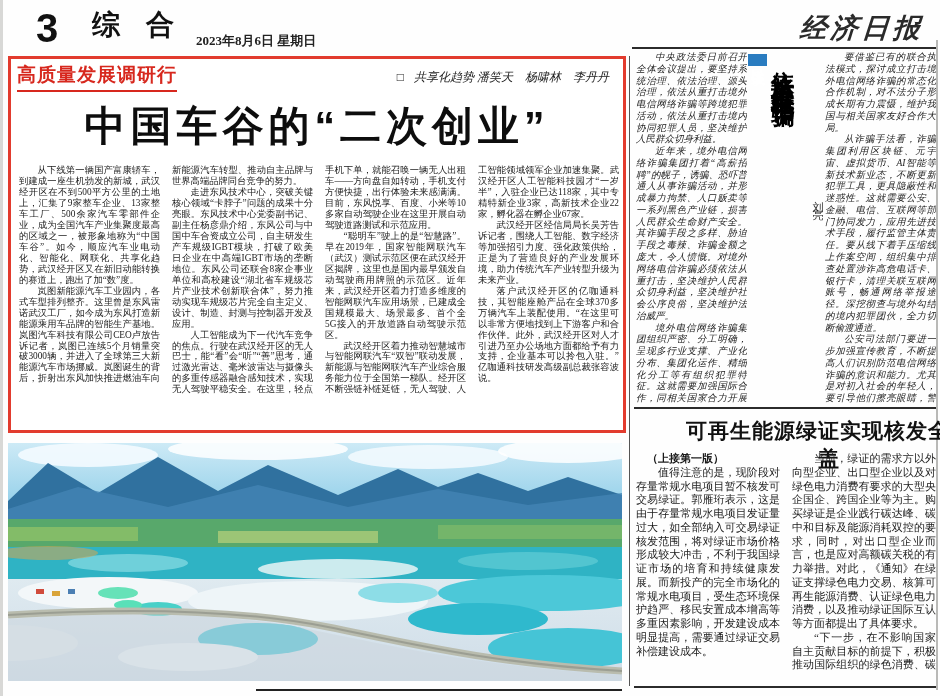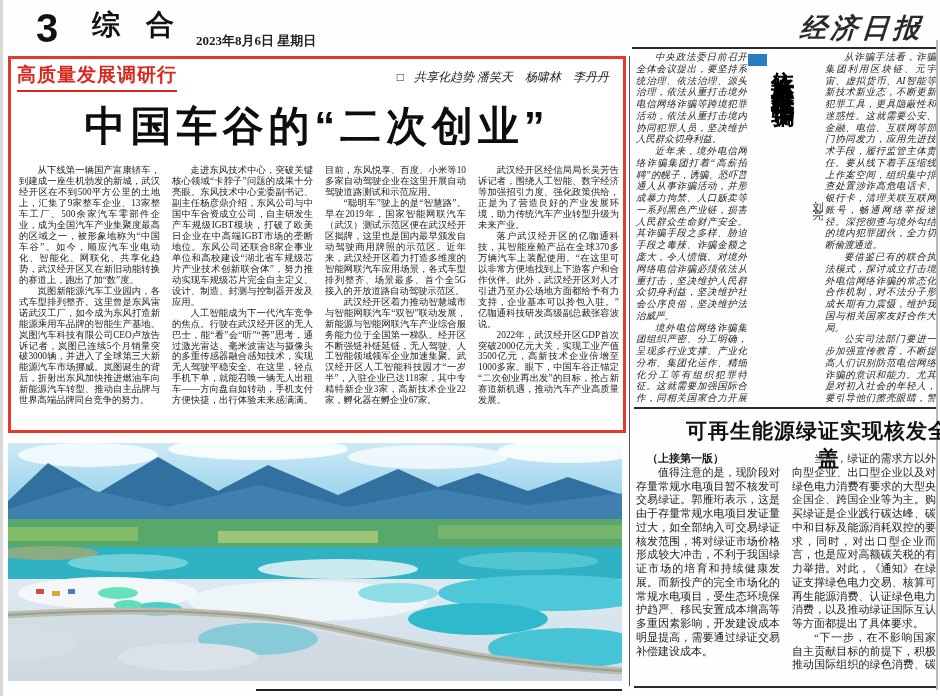--- a/index.html
+++ b/index.html
@@ -86,25 +86,24 @@
     <div class="lead-badge">高质量发展调研行</div>
     <div class="lead-byline">
       <span class="sq">□</span><span>共享化趋势  潘笑天　杨啸林　李丹丹</span>
     </div>
     <div class="lead-title">中国车谷的“二次创业”</div>
     <div class="lead-body">
       <p>从下线第一辆国产富康轿车，到建成一座生机勃发的新城，武汉经开区在不到500平方公里的土地上，汇集了9家整车企业、13家整车工厂、500余家汽车零部件企业，成为全国汽车产业集聚度最高的区域之一，被形象地称为“中国车谷”。如今，顺应汽车业电动化、智能化、网联化、共享化趋势，武汉经开区又在新旧动能转换的赛道上，跑出了加“数”度。</p>
       <p>岚图新能源汽车工业园内，各式车型排列整齐。这里曾是东风雷诺武汉工厂，如今成为东风打造新能源乘用车品牌的智能生产基地。岚图汽车科技有限公司CEO卢放告诉记者，岚图已连续5个月销量突破3000辆，并进入了全球第三大新能源汽车市场挪威。岚图诞生的背后，折射出东风加快推进燃油车向新能源汽车转型、推动自主品牌与世界高端品牌同台竞争的努力。</p>
       <p>走进东风技术中心，突破关键核心领域“卡脖子”问题的成果十分亮眼。东风技术中心党委副书记、副主任杨彦鼎介绍，东风公司与中国中车合资成立公司，自主研发生产车规级IGBT模块，打破了欧美日企业在中高端IGBT市场的垄断地位。东风公司还联合8家企事业单位和高校建设“湖北省车规级芯片产业技术创新联合体”，努力推动实现车规级芯片完全自主定义、设计、制造、封测与控制器开发及应用。</p>
       <p>人工智能成为下一代汽车竞争的焦点。行驶在武汉经开区的无人巴士，能“看”会“听”“善”思考，通过激光雷达、毫米波雷达与摄像头的多重传感器融合感知技术，实现无人驾驶平稳安全。在这里，轻点手机下单，就能召唤一辆无人出租车——方向盘自如转动，手机支付方便快捷，出行体验未来感满满。目前，东风悦享、百度、小米等10多家自动驾驶企业在这里开展自动驾驶道路测试和示范应用。</p>
-      <p>“聪明车”驶上的是“智慧路”。早在2019年，国家智能网联汽车（武汉）测试示范区便在武汉经开区揭牌，这里也是国内最早颁发自动驾驶商用牌照的示范区。近年来，武汉经开区着力打造多维度的智能网联汽车应用场景，各式车型排列整齐、场景最多、首个全5G接入的开放道路自动驾驶示范区。</p>
+      <p>“聪明车”驶上的是“智慧路”。早在2019年，国家智能网联汽车（武汉）测试示范区便在武汉经开区揭牌，这里也是国内最早颁发自动驾驶商用牌照的示范区。近年来，武汉经开区着力打造多维度的智能网联汽车应用场景，已建成全国规模最大、场景最多、首个全5G接入的开放道路自动驾驶示范区。</p>
       <p>武汉经开区着力推动智慧城市与智能网联汽车“双智”联动发展，新能源与智能网联汽车产业综合服务能力位于全国第一梯队。经开区不断强链补链延链，无人驾驶、人工智能领域领军企业加速集聚。武汉经开区人工智能科技园才“一岁半”，入驻企业已达118家，其中专精特新企业3家，高新技术企业22家，孵化器在孵企业67家。</p>
       <p>武汉经开区经信局局长吴芳告诉记者，围绕人工智能、数字经济等加强招引力度、强化政策供给，正是为了营造良好的产业发展环境，助力传统汽车产业转型升级为未来产业。</p>
       <p>落户武汉经开区的亿咖通科技，其智能座舱产品在全球370多万辆汽车上装配使用。“在这里可以非常方便地找到上下游客户和合作伙伴。此外，武汉经开区对人才引进乃至办公场地方面都给予有力支持，企业基本可以拎包入驻。”亿咖通科技研发高级副总裁张容波说。</p>
-      <p>2022年，武汉经开区GDP首次突破2000亿元大关，实现工业产值3500亿元，高新技术企业倍增至1000多家。眼下，中国车谷正锚定“二次创业再出发”的目标，抢占新赛道新机遇，推动汽车产业高质量发展。</p>
     </div>
   </div>
 
   <div class="photo">
     <svg width="614" height="238" viewBox="0 0 614 238" xmlns="http://www.w3.org/2000/svg">
       <defs>
         <linearGradient id="sky" x1="0" y1="0" x2="0" y2="1">
           <stop offset="0" stop-color="#cdeaf6"></stop>
             <stop offset="1" stop-color="#8ecde8"></stop>
         </linearGradient>
@@ -158,22 +157,22 @@
       <p>中央政法委日前召开全体会议提出，要坚持系统治理、依法治理、源头治理，依法从重打击境外电信网络诈骗等跨境犯罪活动，依法从重打击境内协同犯罪人员，坚决维护人民群众切身利益。</p>
       <p>近年来，境外电信网络诈骗集团打着“高薪招聘”的幌子，诱骗、恐吓普通人从事诈骗活动，并形成暴力拘禁、人口贩卖等一系列黑色产业链，损害人民群众生命财产安全。其诈骗手段之多样、胁迫手段之毒辣、诈骗金额之庞大，令人愤慨。对境外网络电信诈骗必须依法从重打击，坚决维护人民群众切身利益，坚决维护社会公序良俗，坚决维护法治威严。</p>
       <p>境外电信网络诈骗集团组织严密、分工明确，呈现多行业支撑、产业化分布、集团化运作、精细化分工等有组织犯罪特征。这就需要加强国际合作，同相关国家合力开展联合行动，全力铲除电诈窝点，解救被困人员，将犯罪势力及其组织人员绳之以法。</p>
     </div>
     <div class="comm-mid">
       <div class="comm-badge">民生谈</div>
       <div class="comm-title">依法从重打击境外电信诈骗</div>
       <div class="comm-author">刘亮</div>
     </div>
     <div class="comm-col">
+      <p>要借鉴已有的联合执法模式，探讨成立打击境外电信网络诈骗的常态化合作机制，对不法分子形成长期有力震慑，维护我国与相关国家友好合作大局。</p>
       <p>从诈骗手法看，诈骗集团利用区块链、元宇宙、虚拟货币、AI智能等新技术新业态，不断更新犯罪工具，更具隐蔽性和迷惑性。这就需要公安、金融、电信、互联网等部门协同发力，应用先进技术手段，履行监管主体责任。要从线下着手压缩线上作案空间，组织集中排查处置涉诈高危电话卡、银行卡，清理关联互联网账号，畅通网络举报途径。深挖彻查与境外勾结的境内犯罪团伙，全力切断偷渡通道。</p>
-      <p>要借鉴已有的联合执法模式，探讨成立打击境外电信网络诈骗的常态化合作机制，对不法分子形成长期有力震慑，维护我国与相关国家友好合作大局。</p>
       <p>公安司法部门要进一步加强宣传教育，不断提高人们识别防范电信网络诈骗的意识和能力。尤其是对初入社会的年轻人，要引导他们擦亮眼睛，警惕侥幸心理和从众心态，在脚踏实地服务社会中寻求立身之道。</p>
     </div>
   </div>
 
   <div class="h-rule-mid"></div>
 
   <div class="green-title">可再生能源绿证实现核发全覆盖</div>
   <div class="green-body">
     <p class="cont">（上接第一版）</p>
     <p>值得注意的是，现阶段对存量常规水电项目暂不核发可交易绿证。郭雁珩表示，这是由于存量常规水电项目发证量过大，如全部纳入可交易绿证核发范围，将对绿证市场价格形成较大冲击，不利于我国绿证市场的培育和持续健康发展。而新投产的完全市场化的常规水电项目，受生态环境保护趋严、移民安置成本增高等多重因素影响，开发建设成本明显提高，需要通过绿证交易补偿建设成本。</p>

